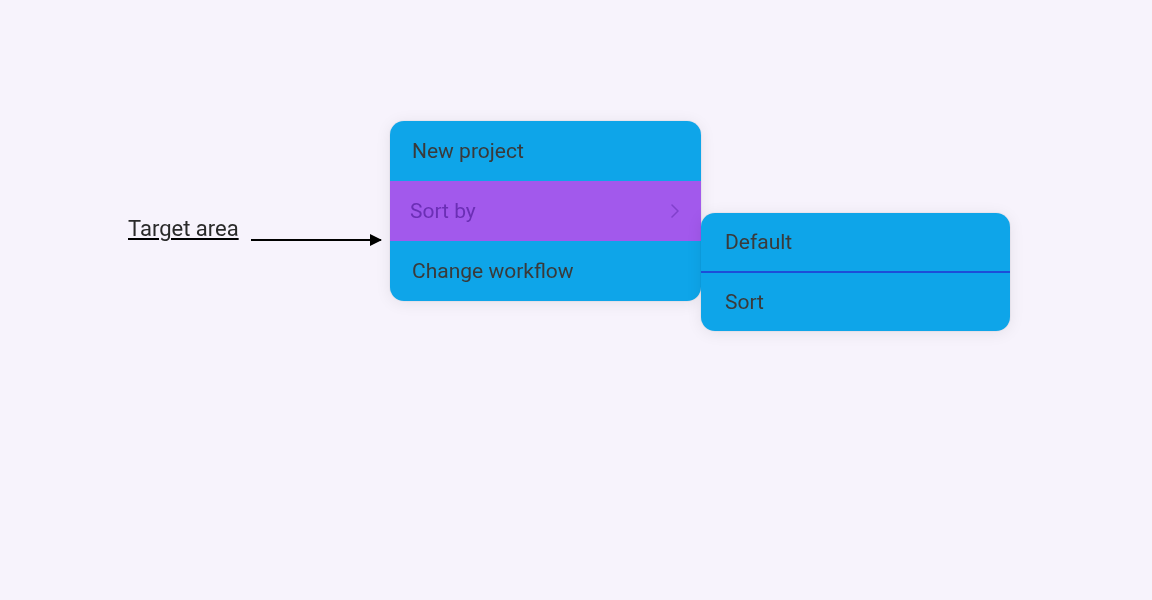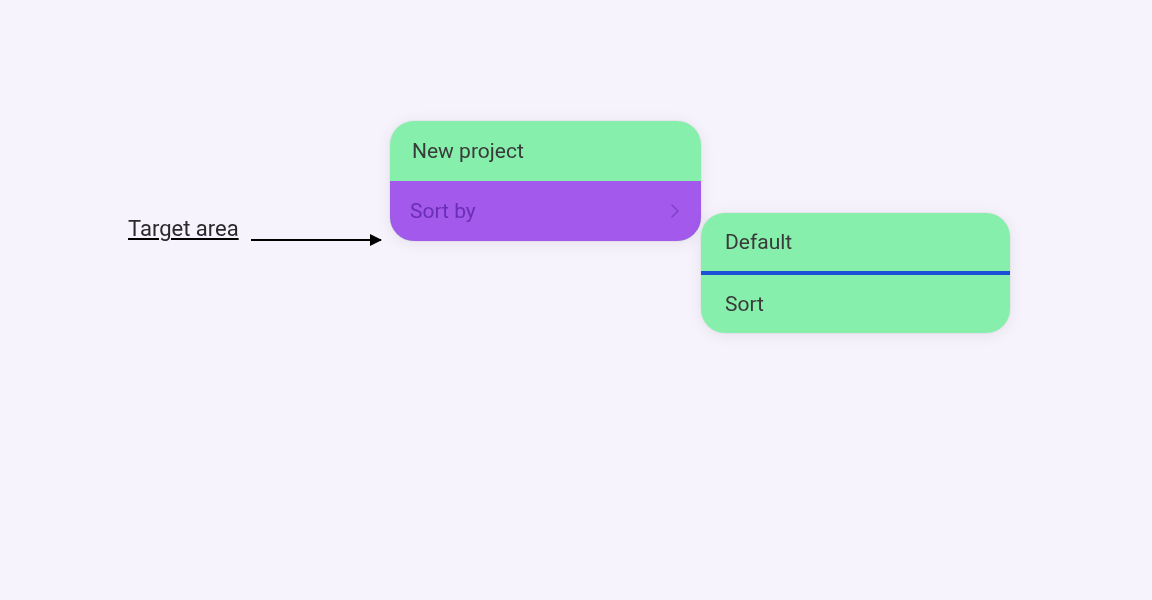--- a/index.html
+++ b/index.html
@@ -47,22 +47,22 @@
       top: -5px;
       width: 0;
       height: 0;
       border-left: 12px solid #000;
       border-top: 6px solid transparent;
       border-bottom: 6px solid transparent;
     }
     
     .menu {
       position: absolute;
-      background: #86efac;
-      border-radius: 24px;
+      background: #0ea5e9;
+      border-radius: 14px;
       box-shadow: 0 2px 16px rgba(0, 0, 0, 0.08), 0 0 0 1px rgba(0, 0, 0, 0.03);
       overflow: hidden;
     }
     
     .menu.primary {
       left: 390px;
       top: 121px;
       width: 311px;
     }
     
@@ -96,41 +96,44 @@
     
     .menu-item.highlighted .chevron path {
       stroke: #8140cc;
     }
     
     .submenu .menu-item {
       padding: 17px 24px;
     }
     
     .submenu .menu-item:first-child {
-      border-bottom: 4px solid #1d4ed8;
+      border-bottom: 2px solid #1d4ed8;
     }
   </style>
 </head>
 <body>
 
 <div class="annotation">
   <span class="annotation-text">Target area</span>
   <div class="arrow"></div>
 </div>
 
 <div class="menu primary">
   <div class="menu-item">
     <span>New project</span>
   </div>
   <div class="menu-item highlighted">
     <span>Sort by</span>
     <svg class="chevron" viewBox="0 0 8 14" fill="none">
       <path d="M1 1L7 7L1 13" stroke="#999" stroke-width="1.5" stroke-linecap="round" stroke-linejoin="round"></path>
     </svg>
   </div>
+  <div class="menu-item">
+    <span>Change workflow</span>
+  </div>
 </div>
 
 <div class="menu submenu">
   <div class="menu-item">
     <span>Default</span>
   </div>
   <div class="menu-item">
     <span>Sort</span>
   </div>
 </div>

